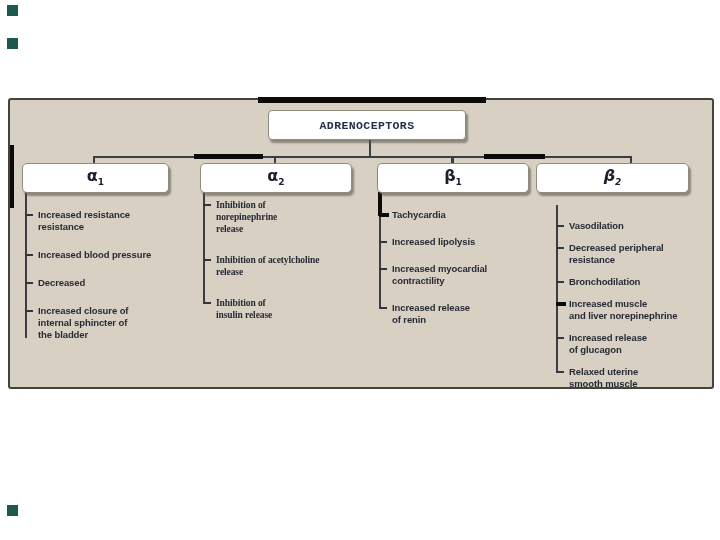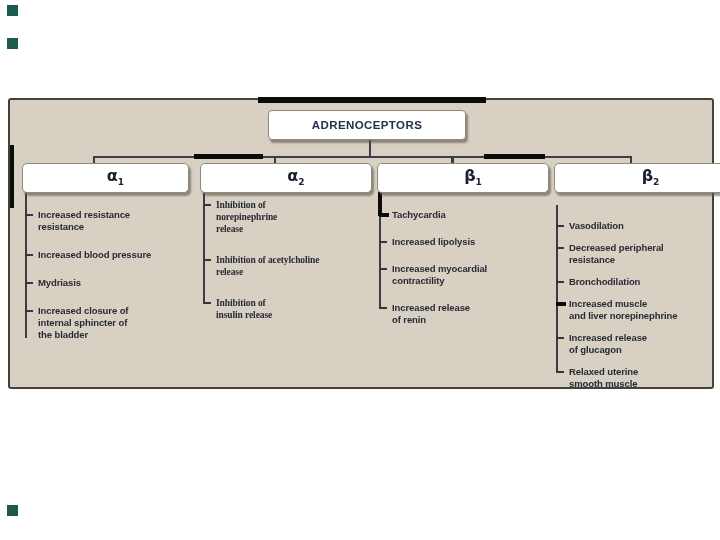--- a/index.html
+++ b/index.html
@@ -28,31 +28,31 @@
   .c-d3{left:451px;top:156px;width:3px;height:9px;}
   .c-d4{left:630px;top:156px;width:2px;height:9px;}
   .c-th{position:absolute;background:#0b0b0b;top:154px;height:5px;}
   .c-th1{left:194px;width:69px;}
   .c-th2{left:484px;width:61px;}
 
   
   .title-box{position:absolute;left:268px;top:110px;width:196px;height:28px;z-index:3;
              background:#ffffff;border:1px solid #8f8a7b;border-radius:4px;
              box-shadow:2px 3px 2px rgba(90,85,75,.6);
-             display:flex;align-items:center;justify-content:center;}
+             display:flex;align-items:center;justify-content:center;font-family:Liberation Mono, monospace;}
   .title-box span{font-weight:bold;font-size:11.5px;letter-spacing:.4px;color:#24314a;}
 
   .rbox{position:absolute;top:163px;height:28px;z-index:2;background:#ffffff;
         border:1px solid #8f8a7b;border-radius:5px;box-shadow:2px 3px 2px rgba(90,85,75,.6);
-        display:flex;align-items:center;justify-content:center;padding-left:20px;}
+        display:flex;align-items:center;justify-content:center;}
   .rbox .sym{font-family:"DejaVu Sans",sans-serif;font-weight:bold;font-size:16px;
              line-height:1;color:#1b1f2b;}
   .rbox sub{font-size:9px;font-weight:bold;}
   .b-a1{left:22px;width:145px;} .b-a2{left:200px;width:150px;}
-  .b-b1{left:377px;width:150px;} .b-b2{left:554px;width:151px;}
+  .b-b1{left:377px;width:150px;} .b-b2{left:536px;width:151px;font-style:italic;}
 
   
   .col{position:absolute;top:192px;}
   .col .vline{position:absolute;left:0;top:0;width:2px;background:#3a3d44;}
   .col ul{list-style:none;margin:0;padding:0;display:flex;flex-direction:column;}
   .col li{position:relative;padding-left:13px;white-space:pre-line;
           font-weight:bold;font-size:9.5px;line-height:12px;letter-spacing:-0.1px;color:#272b35;}
   .col li::before{content:"";position:absolute;left:0;top:4.5px;width:8px;height:2px;background:#33363c;}
 
   .col1{left:25px;width:150px;}  .col1 ul{margin-top:17px;gap:16px;}  .col1 .vline{height:146px;}
@@ -104,21 +104,21 @@
   <div class="rbox b-b2">
     <span class="sym"><span>β</span><sub>2</sub></span>
   </div>
 
   <div class="col col1">
     <div class="vline"></div>
     <ul>
       <li>Increased resistance
 resistance</li>
       <li>Increased blood pressure</li>
-      <li>Mydriasis</li>
+      <li>Decreased</li>
       <li>Increased closure of
 internal sphincter of
 the bladder</li>
     </ul>
   </div>
 
   <div class="col col2">
     <div class="vline"></div>
     <ul>
       <li>Inhibition of

